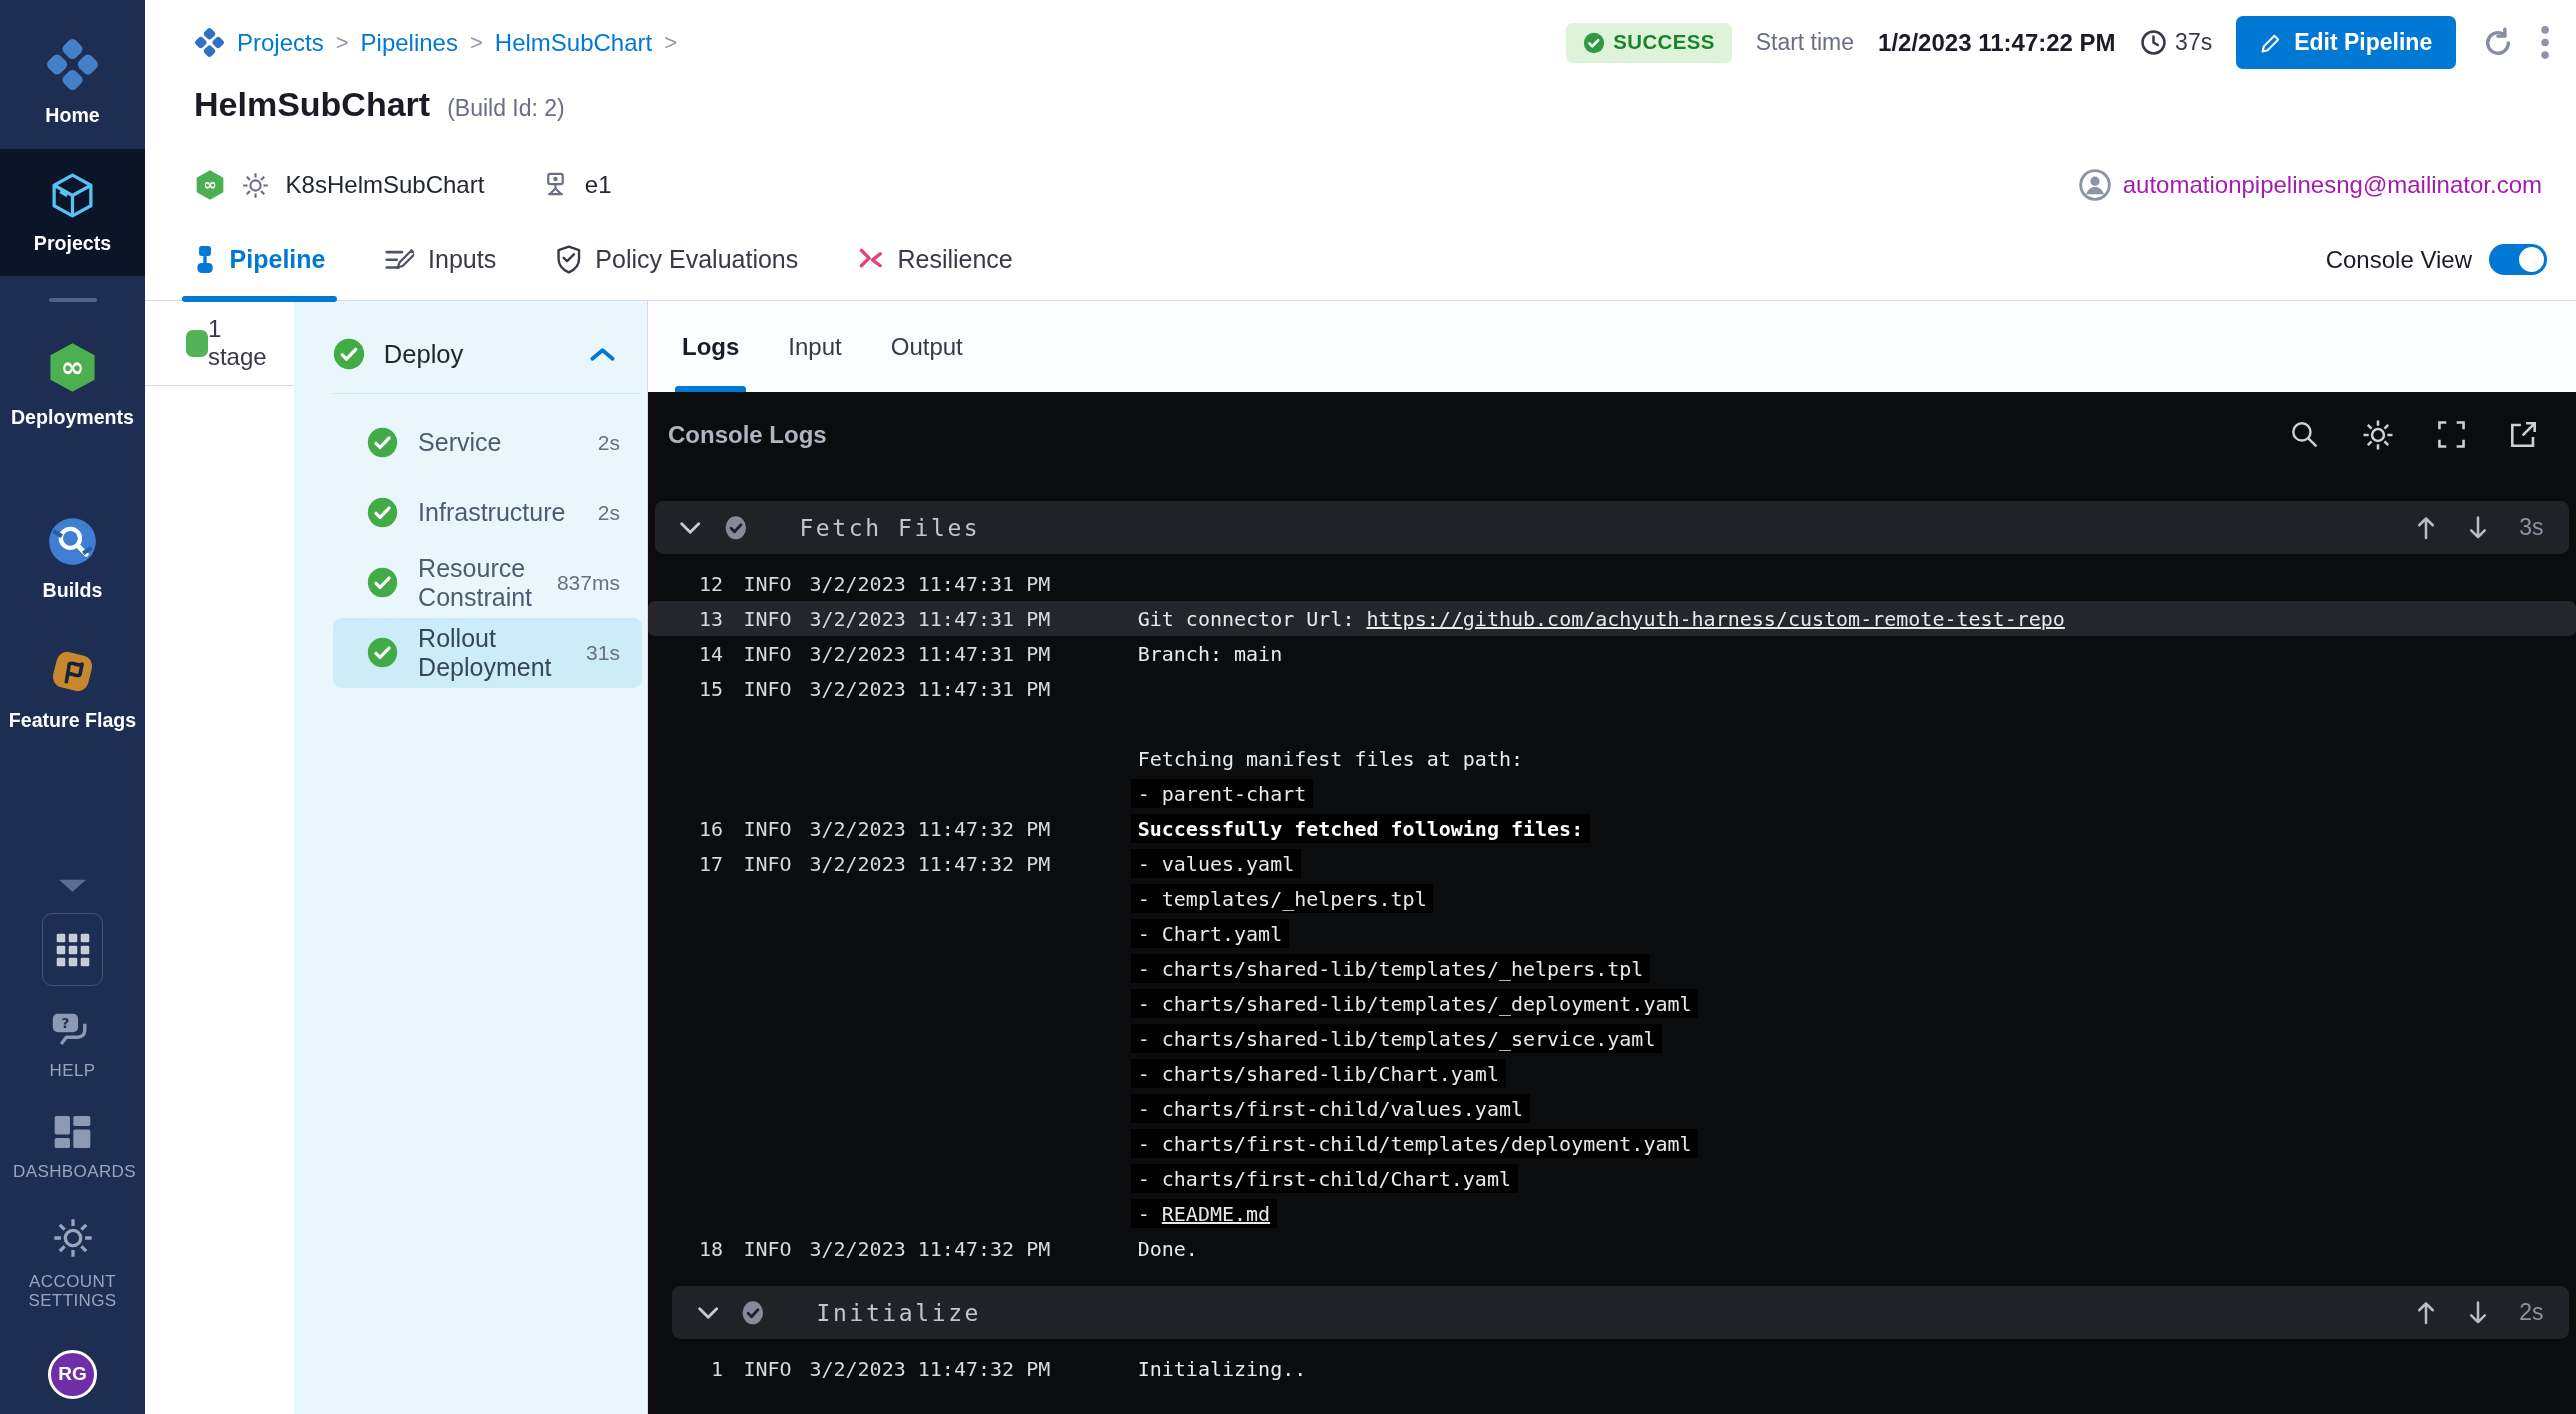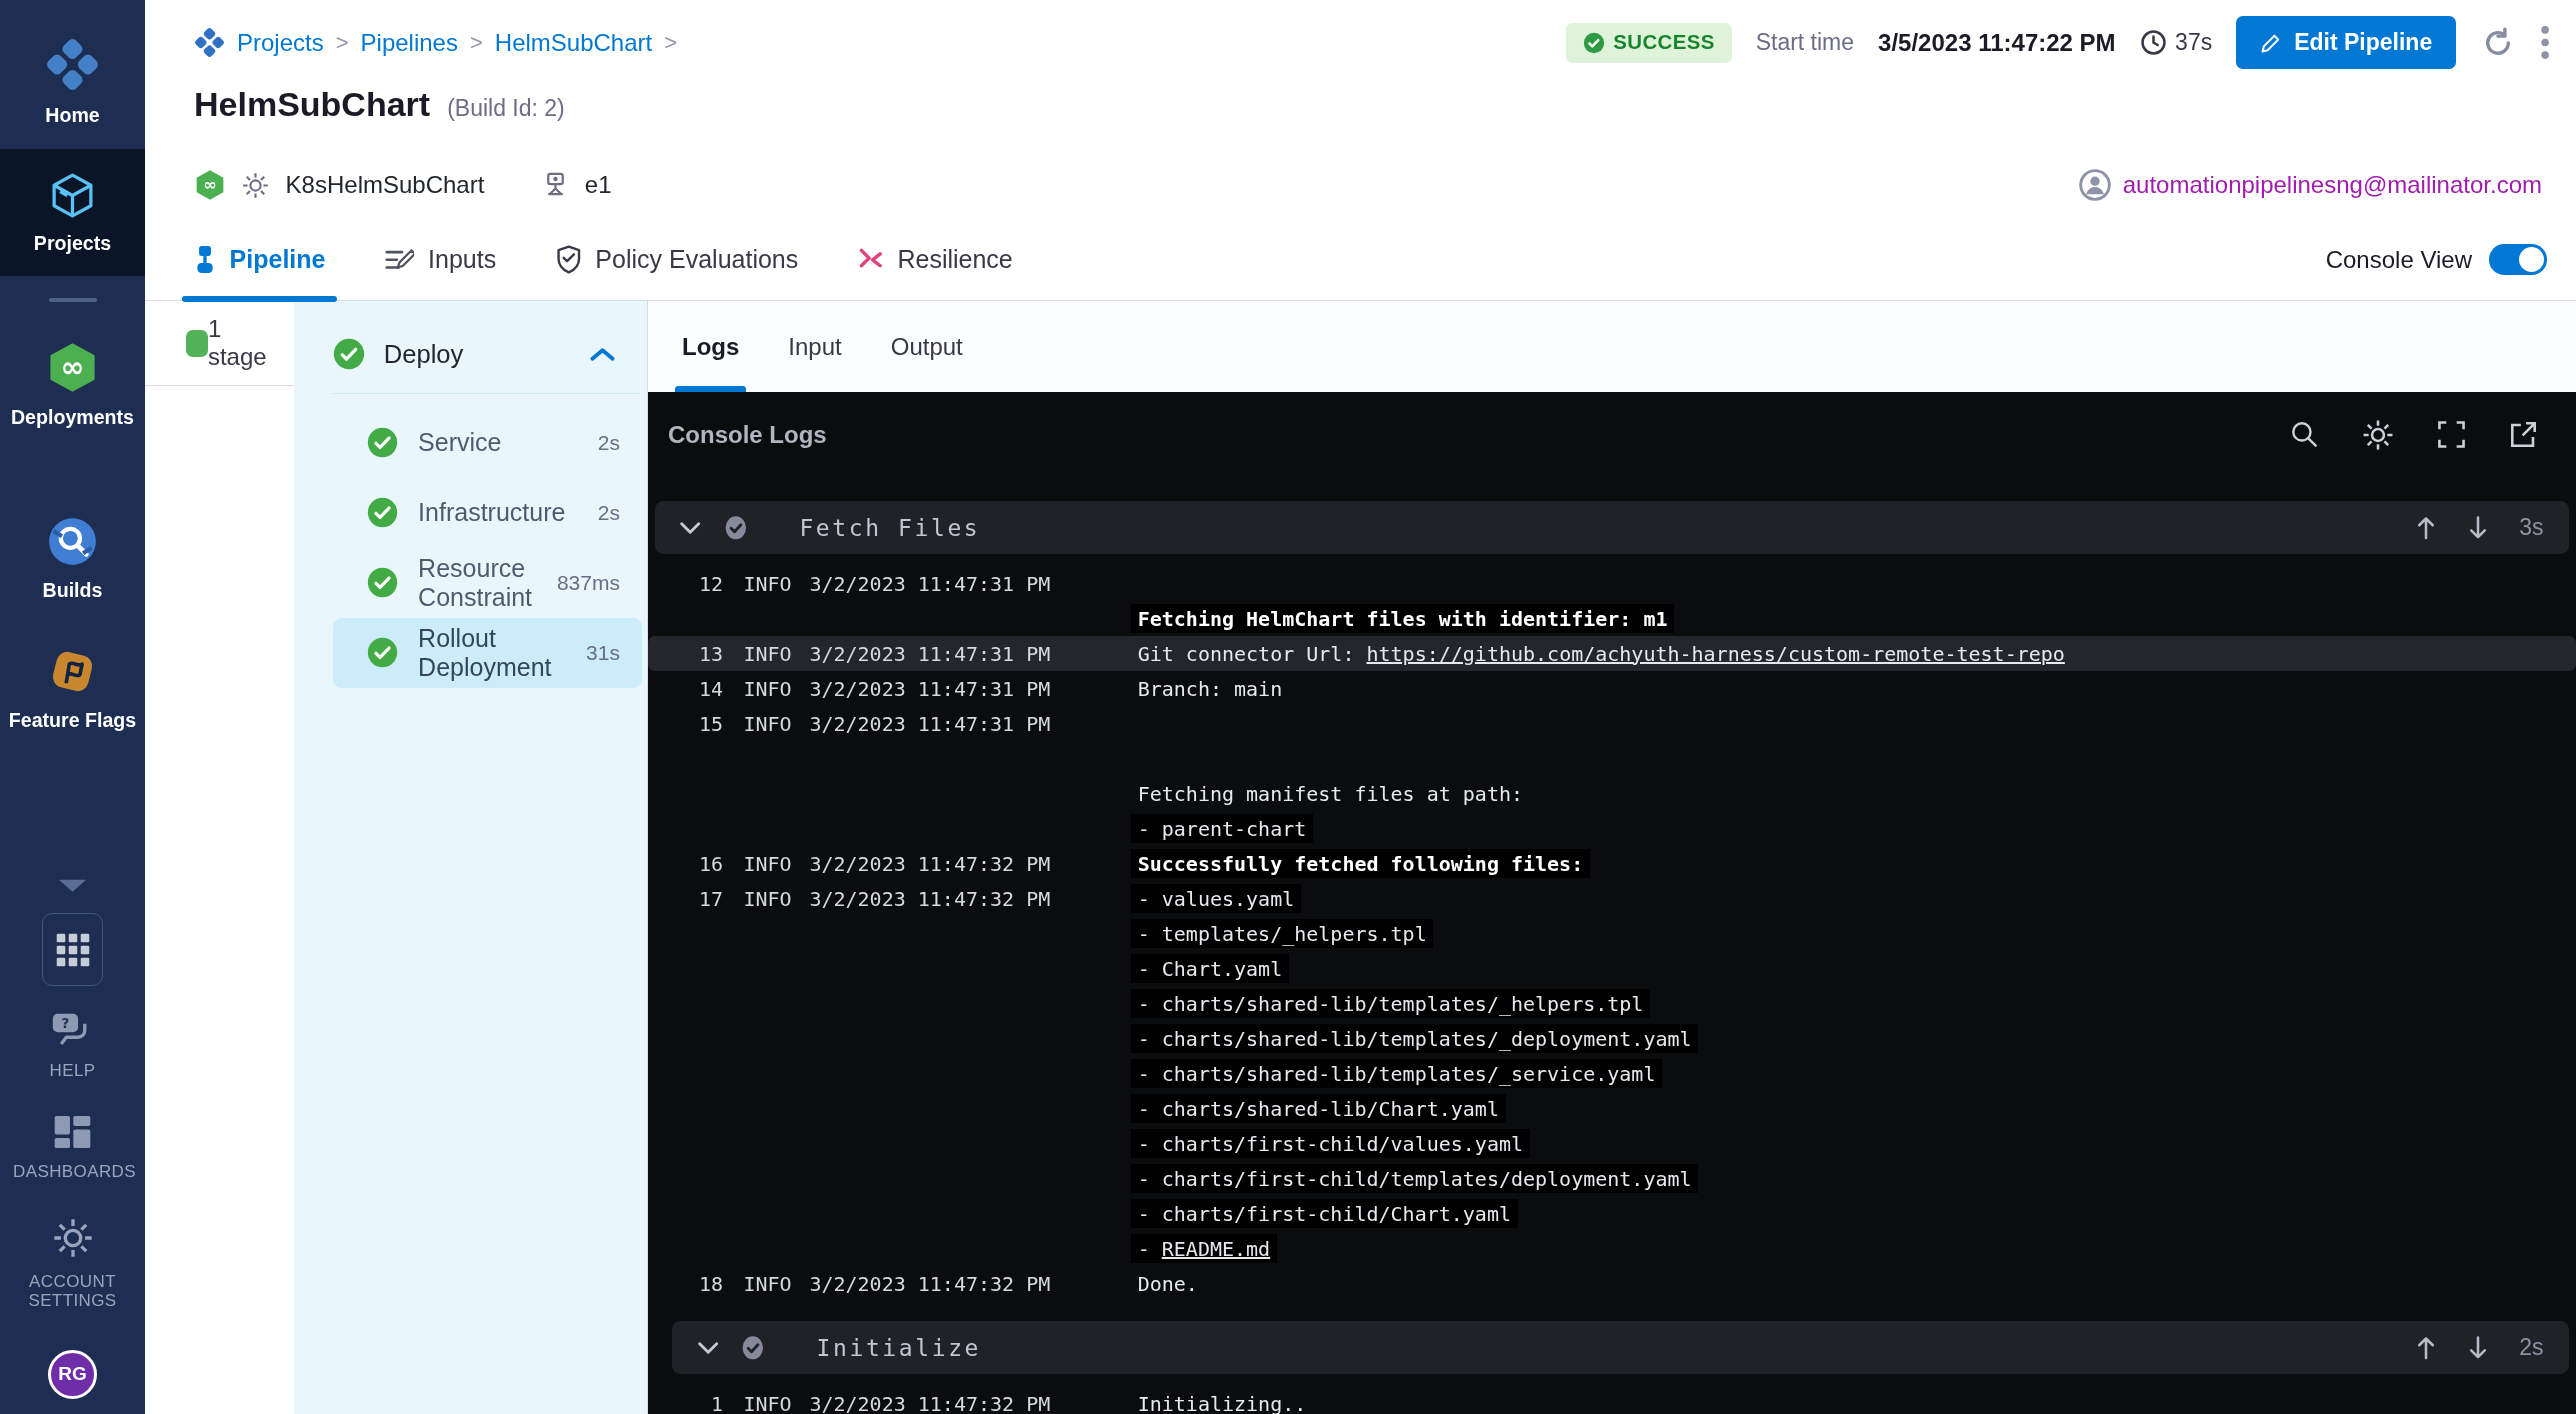--- a/index.html
+++ b/index.html
@@ -239,21 +239,21 @@
         <span class="badge">
           <span>
             <svg width="22" height="22" viewBox="0 0 26 26">
                 <circle cx="13" cy="13" r="12" fill="#2e9b43"></circle>
                 <path d="M7.5 13.5l3.5 3.5 7-7.5" stroke="#fff" stroke-width="3" fill="none" stroke-linecap="round" stroke-linejoin="round"></path>
               </svg>
           </span>
           <span>SUCCESS</span>
         </span>
         <span class="stlabel">Start time</span>
-        <span class="stvalue">3/5/2023 11:47:22 PM</span>
+        <span class="stvalue">1/2/2023 11:47:22 PM</span>
         <span class="dur">
           <span>
             <svg width="27" height="27" viewBox="0 0 32 32">
                 <circle cx="16" cy="16" r="13" stroke="#383946" stroke-width="3" fill="none"></circle>
                 <path d="M16 9v7l5 3" stroke="#383946" stroke-width="3" fill="none" stroke-linecap="round"></path>
               </svg>
           </span>
           <span>37s</span>
         </span>
         <button class="btn-edit">
@@ -513,26 +513,20 @@
                     <span class="sh-dur">3s</span>
                   </span>
                 </div>
                 <div class="section-rows">
                   <div class="log-row">
                     <span class="col num">12</span>
                     <span class="col lvl">INFO</span>
                     <span class="col time">3/2/2023 11:47:31 PM</span>
                     <span class="col msg"><span class="m"></span></span>
                   </div>
-                  <div class="log-row">
-                    <span class="col num"></span>
-                    <span class="col lvl"></span>
-                    <span class="col time"></span>
-                    <span class="col msg"><span class="m boxed bold"><span>Fetching HelmChart files with identifier: m1</span></span></span>
-                  </div>
                   <div class="log-row hl">
                     <span class="col num">13</span>
                     <span class="col lvl">INFO</span>
                     <span class="col time">3/2/2023 11:47:31 PM</span>
                     <span class="col msg"><span class="m"><span>Git connector Url: </span><a class="loglink">https://github.com/achyuth-harness/custom-remote-test-repo</a></span></span>
                   </div>
                   <div class="log-row">
                     <span class="col num">14</span>
                     <span class="col lvl">INFO</span>
                     <span class="col time">3/2/2023 11:47:31 PM</span>

